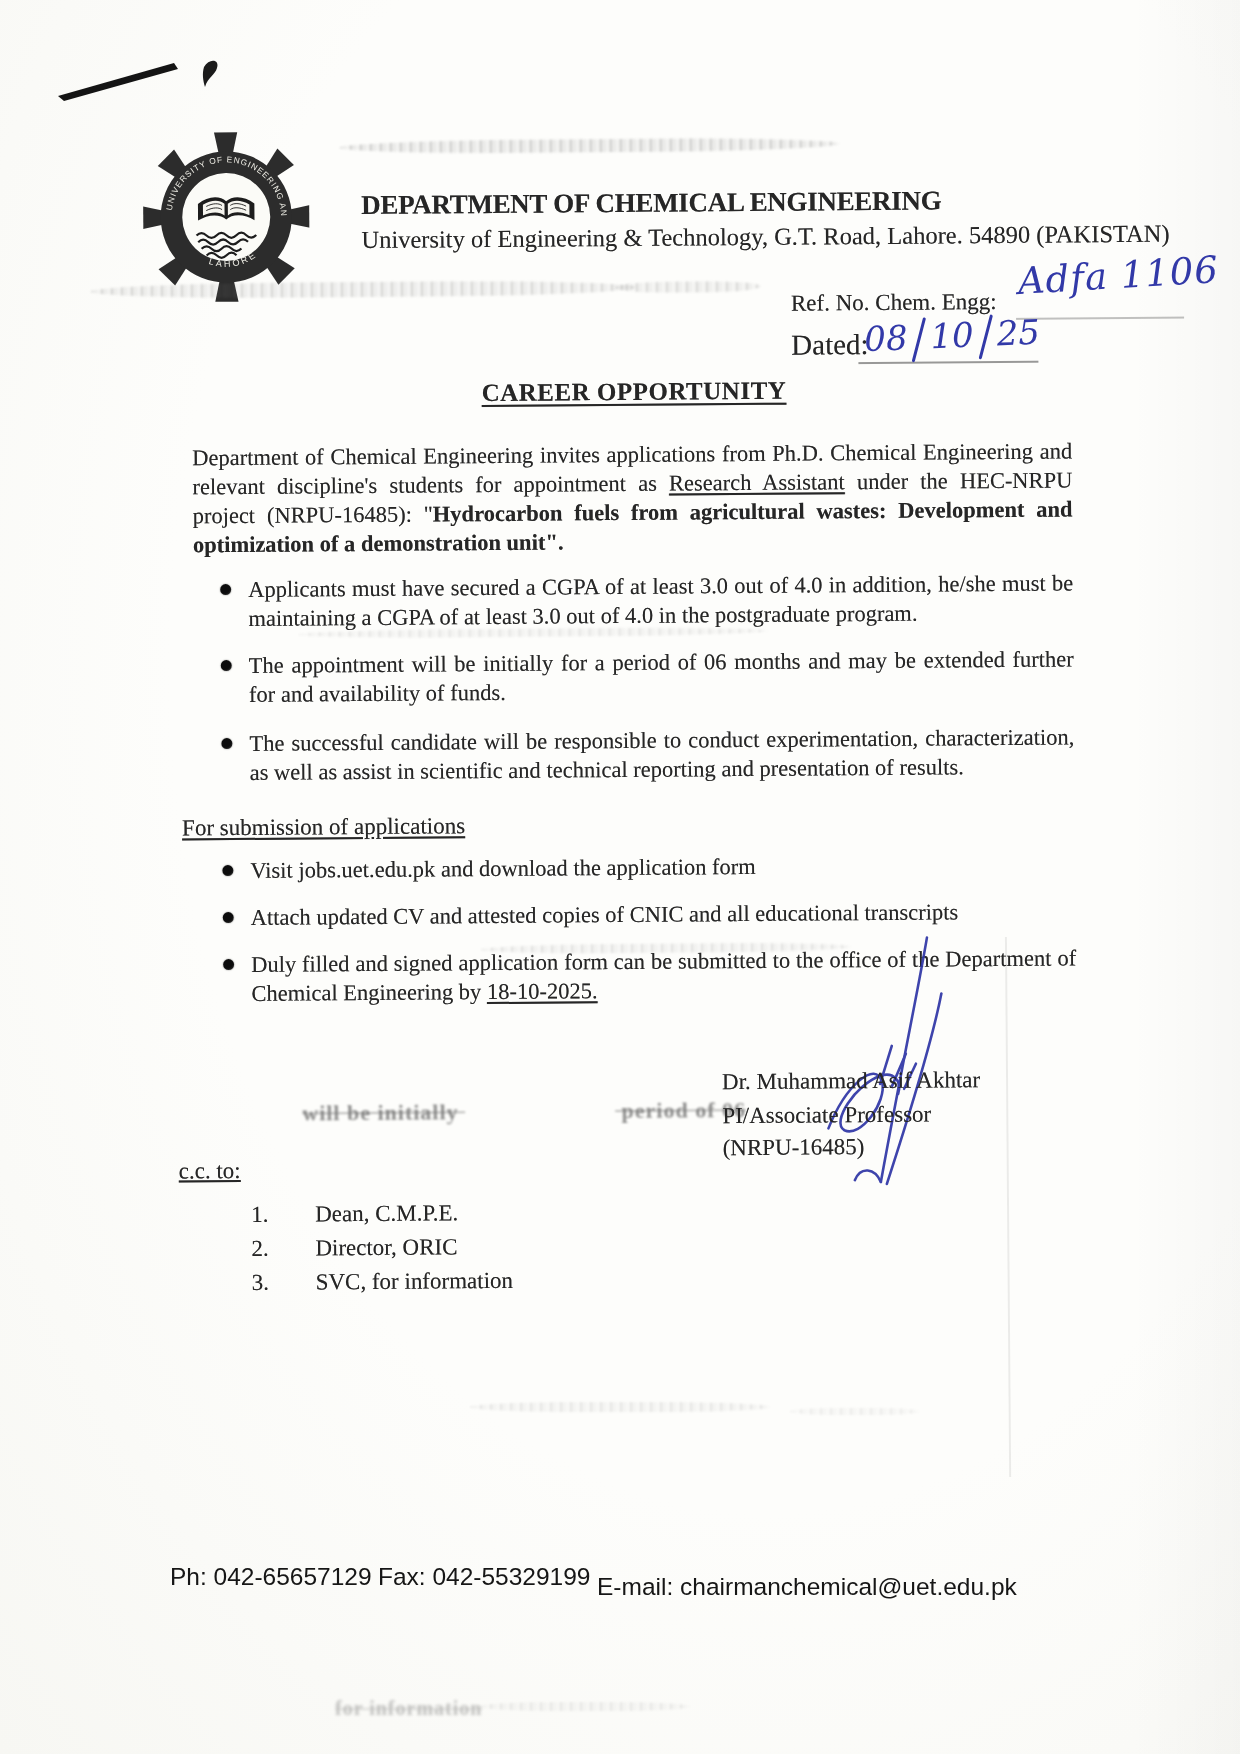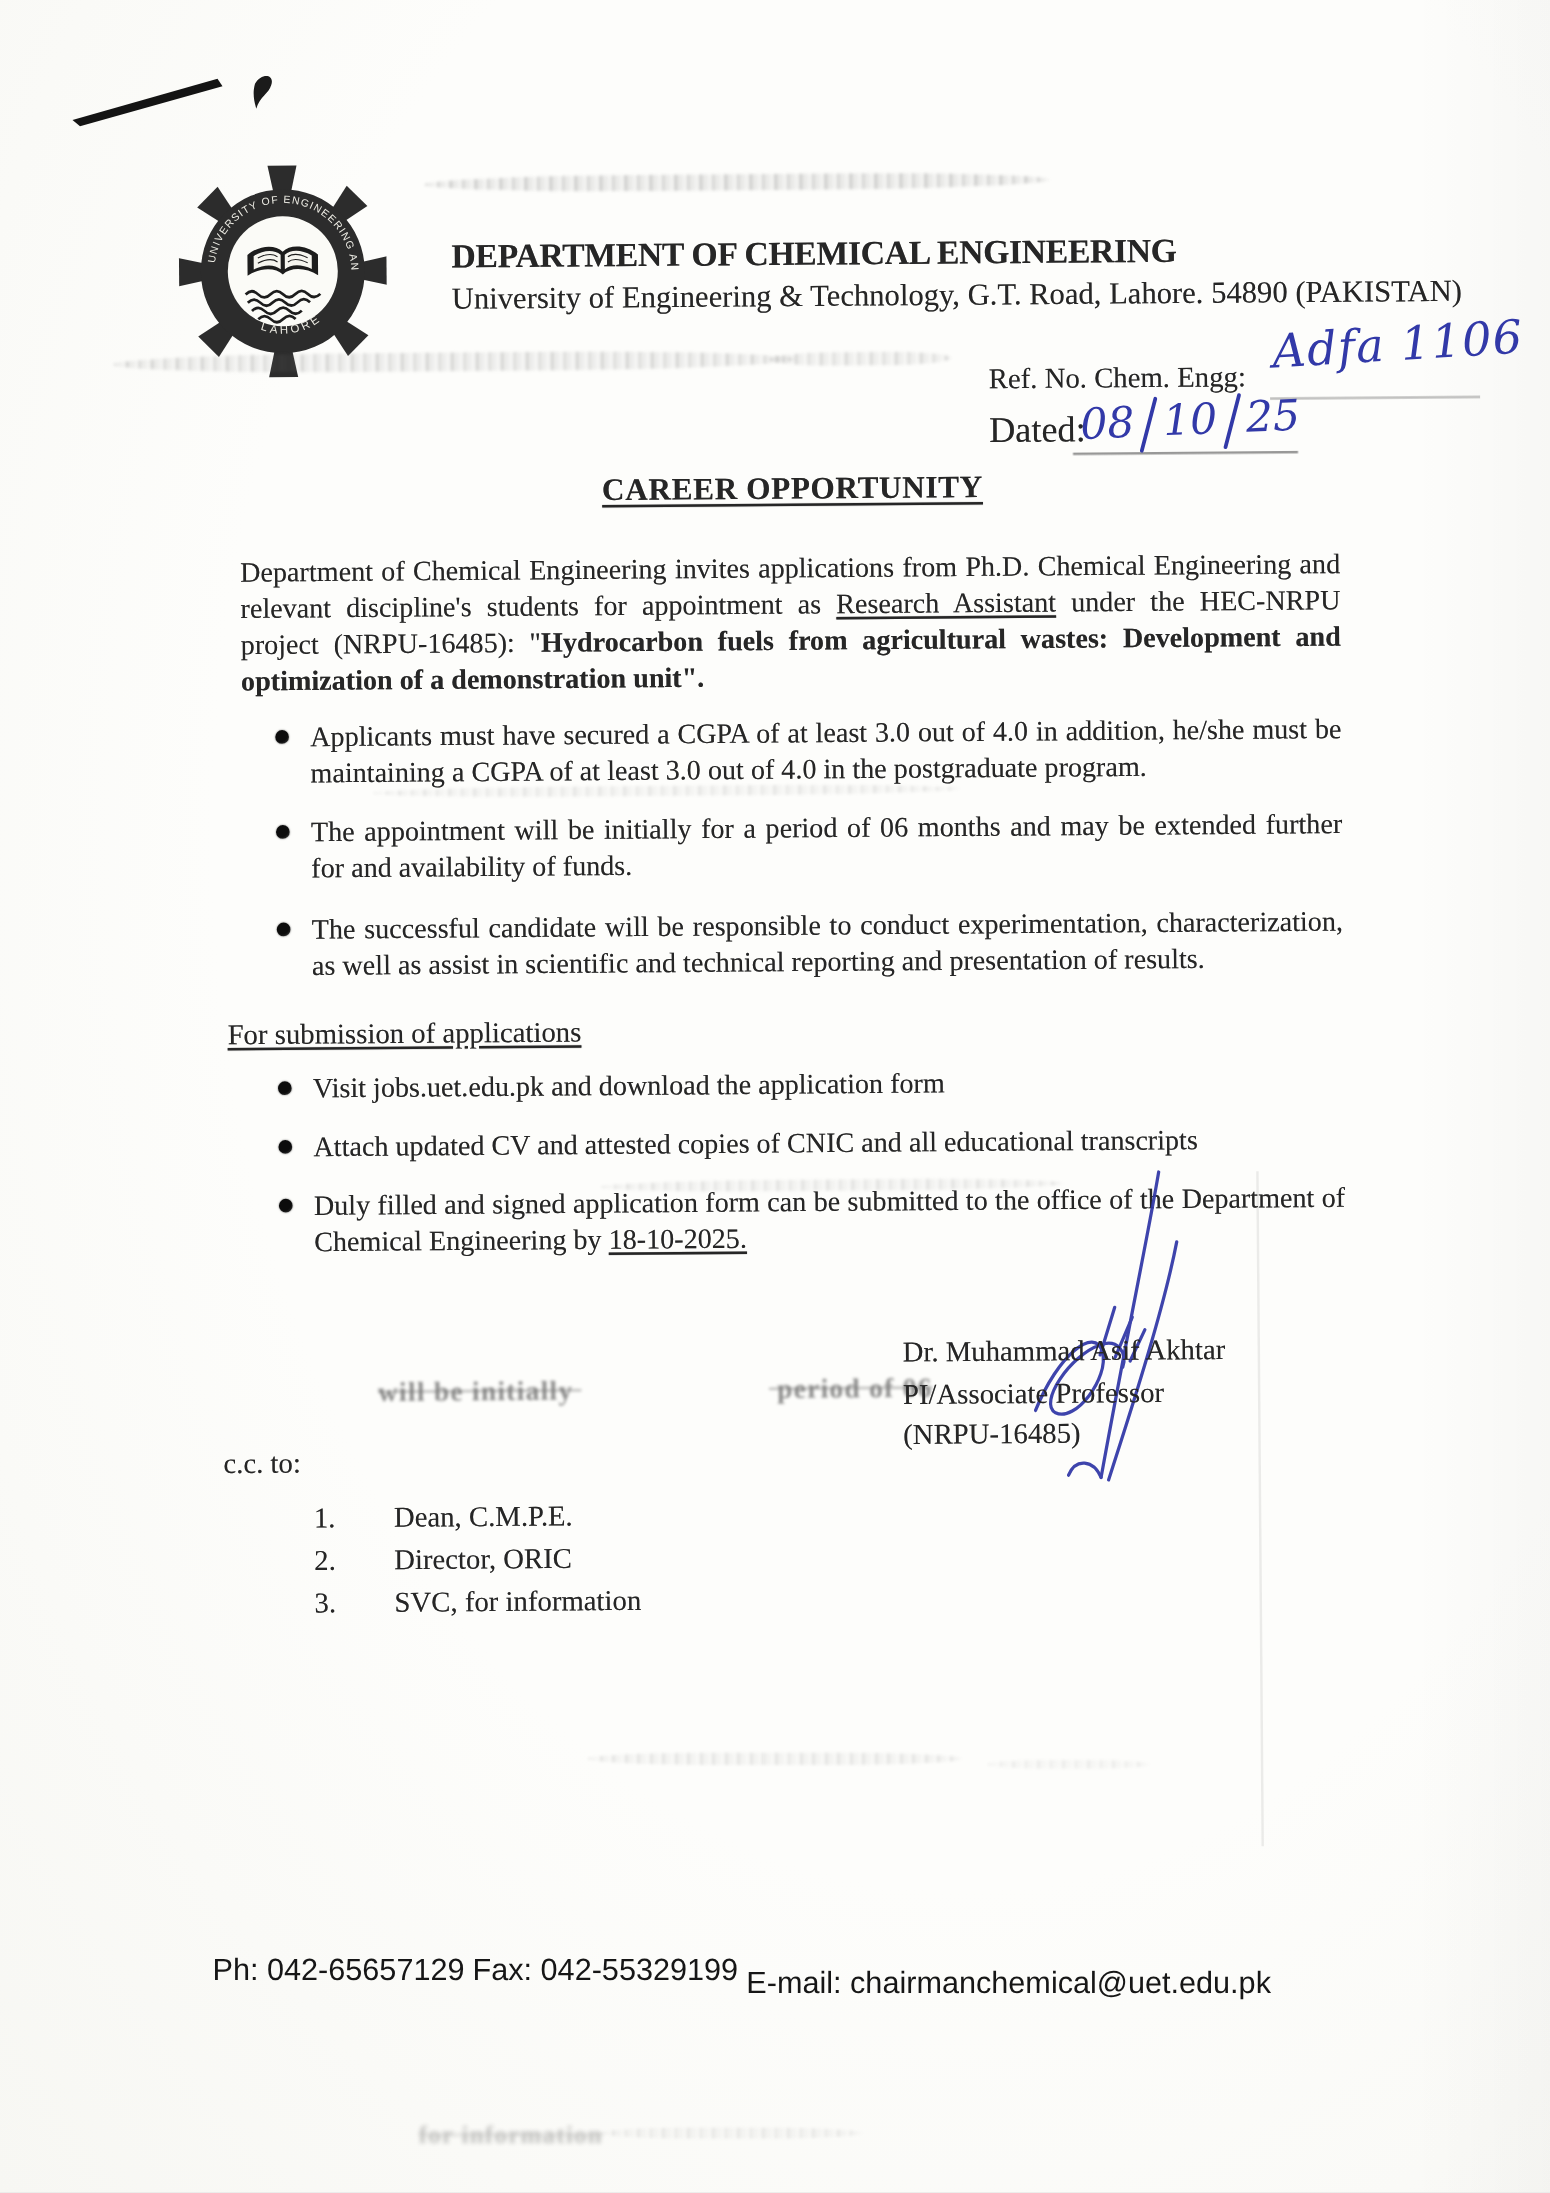--- a/index.html
+++ b/index.html
@@ -158,21 +158,21 @@
     <div class="bleed" style="left:300px;top:1098px;">
       <span>will be initially</span>
       <span style="display:inline-block;width:150px;"></span>
       <span>period of 06</span>
     </div>
 
     <div class="abs ink" style="left:720px;top:1070px;font-size:23px;">Dr. Muhammad Asif Akhtar</div>
     <div class="abs ink" style="left:720px;top:1104px;font-size:23px;">PI/Associate Professor</div>
     <div class="abs ink" style="left:720px;top:1136px;font-size:23px;">(NRPU-16485)</div>
 
-    <div class="abs ink" style="left:176px;top:1155px;font-size:23px;">c.c. to:</div>
+    <div class="abs ink" style="left:176px;top:1155px;font-size:23px;text-decoration:underline;">c.c. to:</div>
     <div class="abs ink" style="left:248px;top:1199px;font-size:23px;display:flex;">
       <span style="width:64px;">1.</span>
       <span>Dean, C.M.P.E.</span>
     </div>
     <div class="abs ink" style="left:248px;top:1233px;font-size:23px;display:flex;">
       <span style="width:64px;">2.</span>
       <span>Director, ORIC</span>
     </div>
     <div class="abs ink" style="left:248px;top:1267px;font-size:23px;display:flex;">
       <span style="width:64px;">3.</span>

